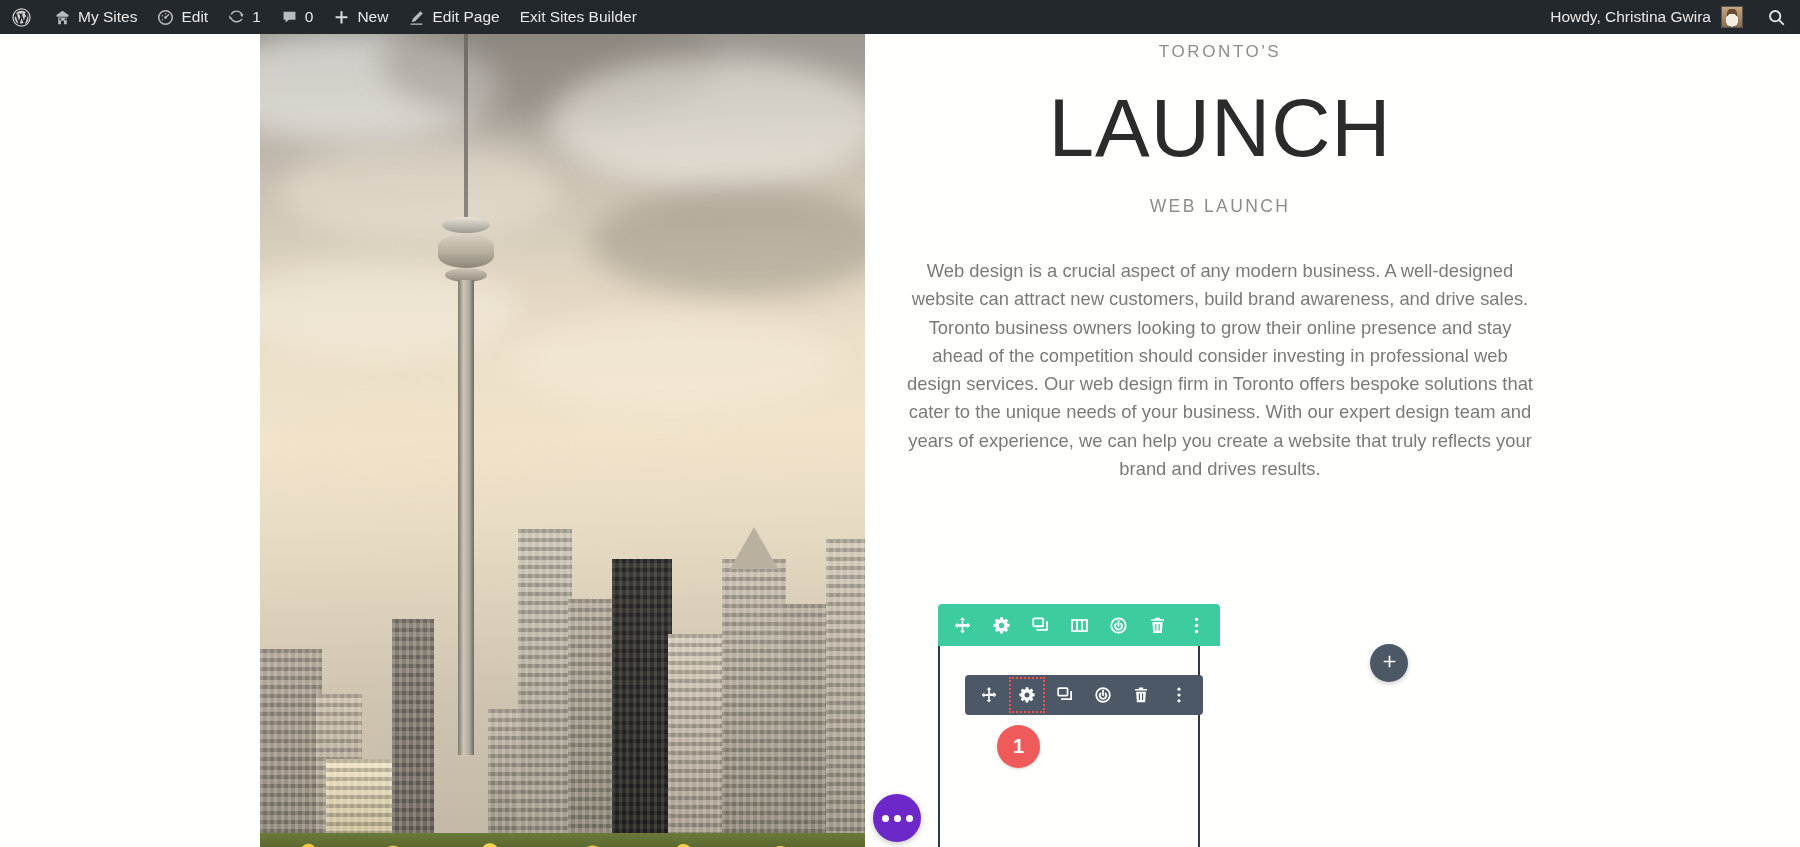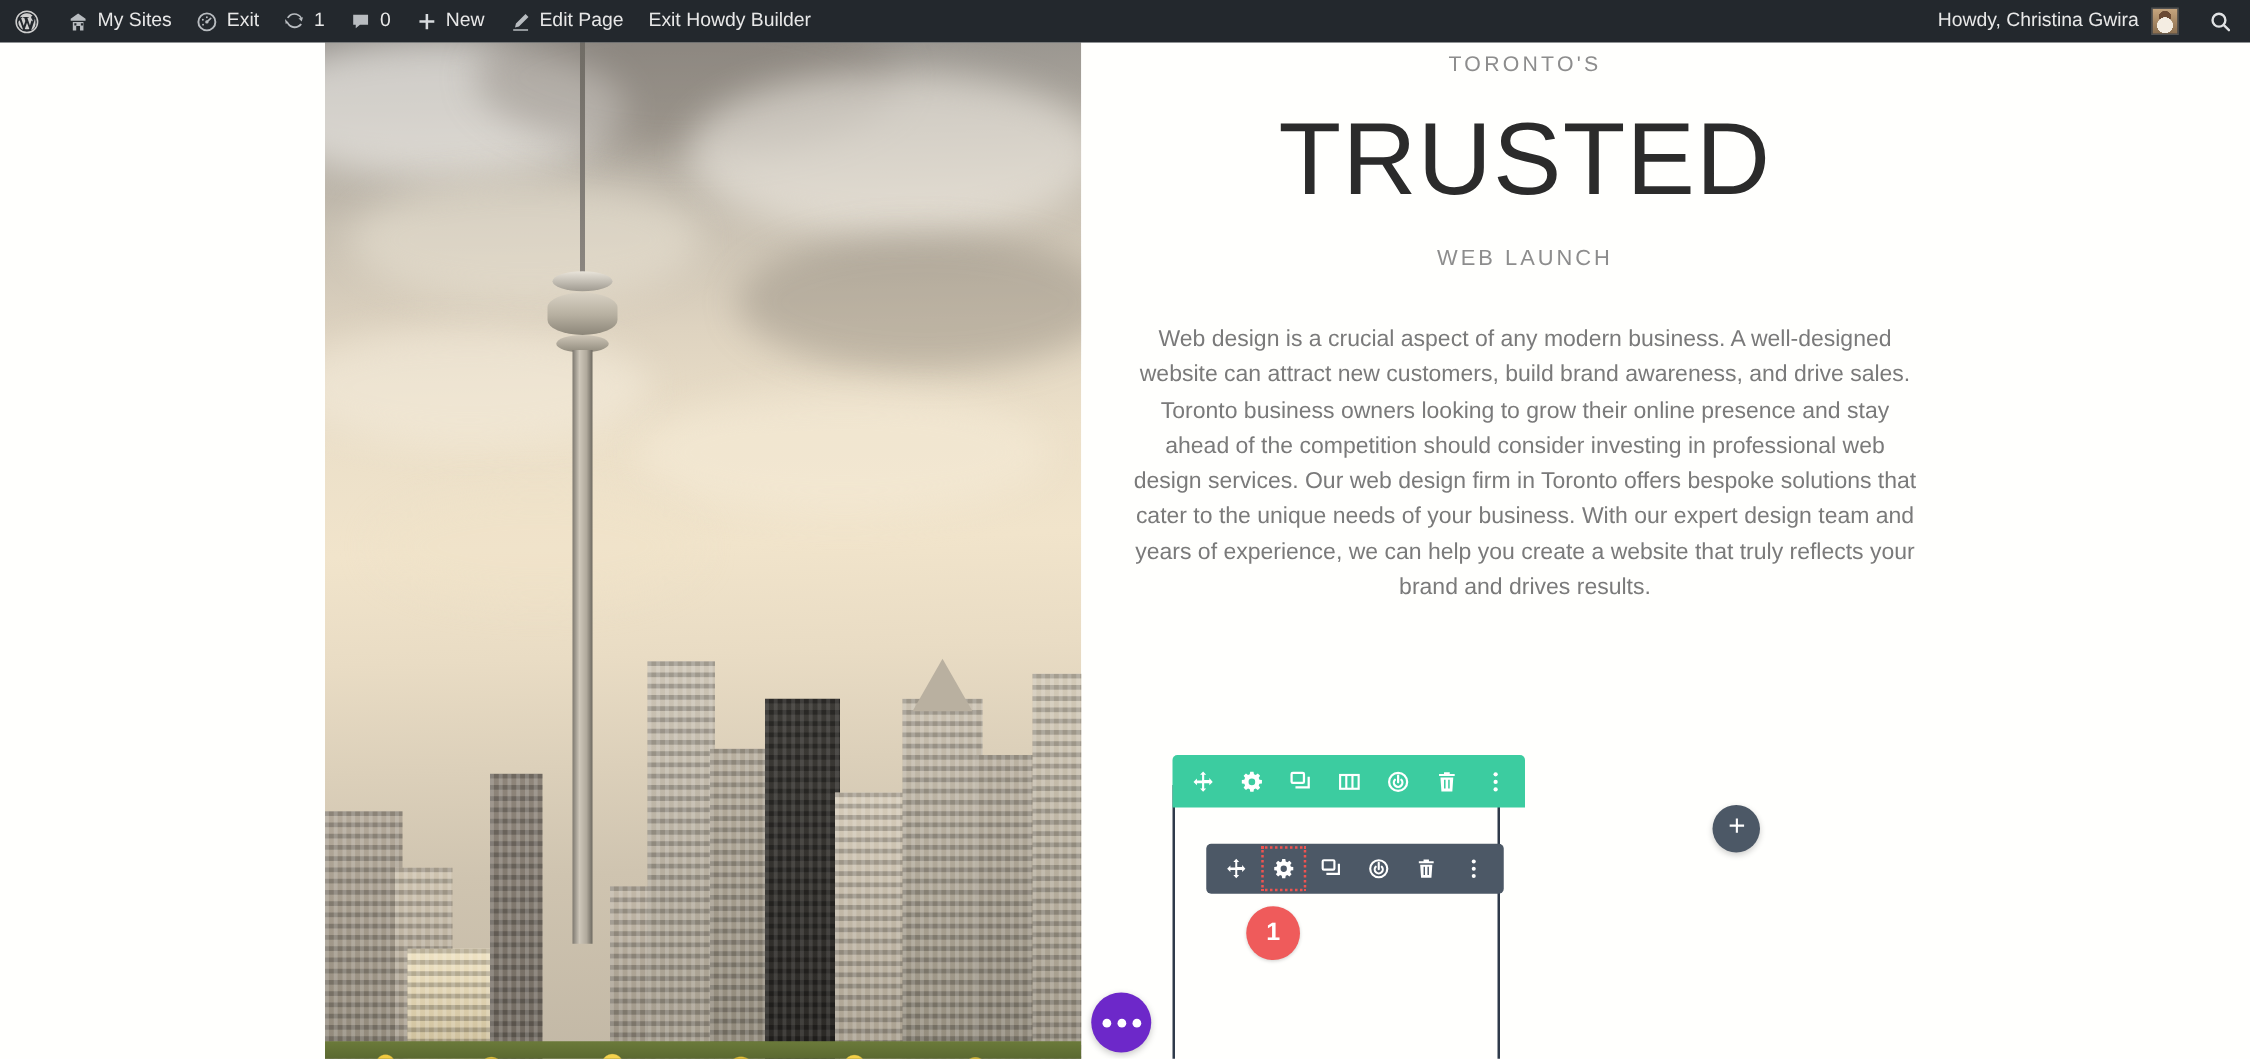--- a/index.html
+++ b/index.html
@@ -336,21 +336,21 @@
     <span class="ab-ico">
       <svg width="17" height="17" viewBox="0 0 20 20" fill="#b8bcc0">
         <circle cx="10" cy="10" r="8" fill="none" stroke="#b8bcc0" stroke-width="1.8"></circle>
         <circle cx="10" cy="10" r="1.6"></circle>
         <path d="M10 10l3.6-3.2" stroke="#b8bcc0" stroke-width="1.6" stroke-linecap="round"></path>
         <circle cx="6.2" cy="8" r="0.9"></circle>
         <circle cx="10" cy="5.6" r="0.9"></circle>
         <circle cx="6.4" cy="12.6" r="0.9"></circle>
       </svg>
     </span>
-    <span>Exit</span>
+    <span>Edit</span>
   </div>
 
   <div class="ab-item">
     <span class="ab-ico">
       <svg width="17" height="17" viewBox="0 0 20 20" fill="#b8bcc0">
         <path d="M10 3.2a6.8 6.8 0 0 1 5.8 3.3l-2 .1 3.1 3.1 1.3-4.3-1.1.6A8.2 8.2 0 0 0 10 1.8a8.2 8.2 0 0 0-7 4l1.5.9A6.7 6.7 0 0 1 10 3.2zM4.2 10.3l-3.1-3.1L1.9 12l1.1-.6a8.2 8.2 0 0 0 14.1 1l-1.5-.9a6.7 6.7 0 0 1-11.4-1.1l2-.1z"></path>
       </svg>
     </span>
     <span>1</span>
   </div>
@@ -376,21 +376,21 @@
   <div class="ab-item">
     <span class="ab-ico">
       <svg width="17" height="17" viewBox="0 0 20 20" fill="#b8bcc0">
         <path d="M14.6 2.6l2.8 2.8-9 9-3.7.9.9-3.7 9-9zM3 17h14v1.4H3V17z"></path>
       </svg>
     </span>
     <span>Edit Page</span>
   </div>
 
   <div class="ab-item">
-    <span>Exit Howdy Builder</span>
+    <span>Exit Sites Builder</span>
   </div>
 
   <div id="ab-spacer"></div>
 
   <div class="ab-item" style="gap:10px;justify-content:center;">
     <span>Howdy, Christina Gwira</span>
     <span class="ab-ico" style="width:22px;height:22px;border:1px solid #555;background:
           radial-gradient(circle at 50% 66%, #f4ede2 0 38%, transparent 39%),
           radial-gradient(circle at 50% 34%, #6b4a33 0 30%, transparent 31%),
           linear-gradient(180deg,#c6a57e,#8a6e4f);"></span>
@@ -469,21 +469,21 @@
         </div>
 
         <div style="position:absolute;left:470px;bottom:290px;width:0;height:0;border-left:24px solid transparent;border-right:24px solid transparent;border-bottom:42px solid #b9b0a0;"></div>
 
         <div id="flowers"></div>
       </div>
     </div>
 
     <div id="text-col">
       <div id="eyebrow">TORONTO'S</div>
-      <h1 id="headline">TRUSTED</h1>
+      <h1 id="headline">LAUNCH</h1>
       <div id="subhead">WEB LAUNCH</div>
       <p id="hero-body">Web design is a crucial aspect of any modern business. A well-designed website can attract new customers, build brand awareness, and drive sales. Toronto business owners looking to grow their online presence and stay ahead of the competition should consider investing in professional web design services. Our web design firm in Toronto offers bespoke solutions that cater to the unique needs of your business. With our expert design team and years of experience, we can help you create a website that truly reflects your brand and drives results.</p>
     </div>
   </div>
 
   <div id="row-outline-top-right"></div>
   <div id="row-outline"></div>
 
   <div id="row-toolbar">
     <div class="tb-btn">

